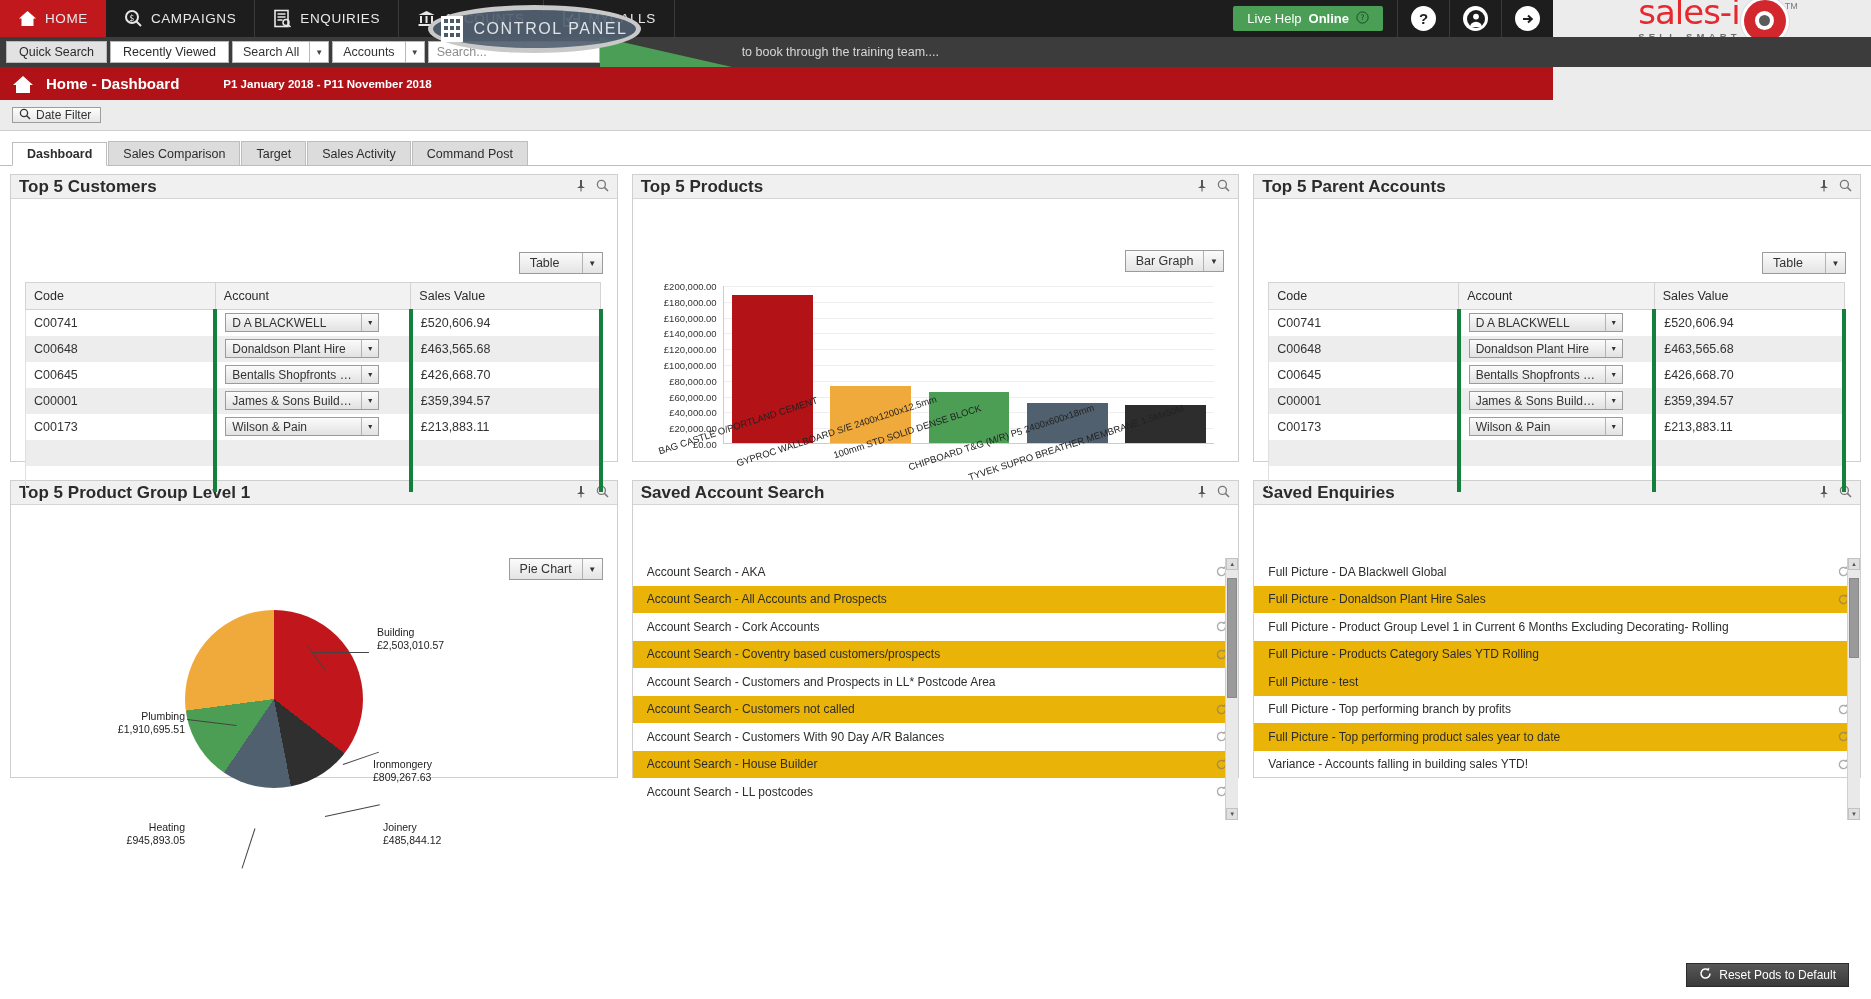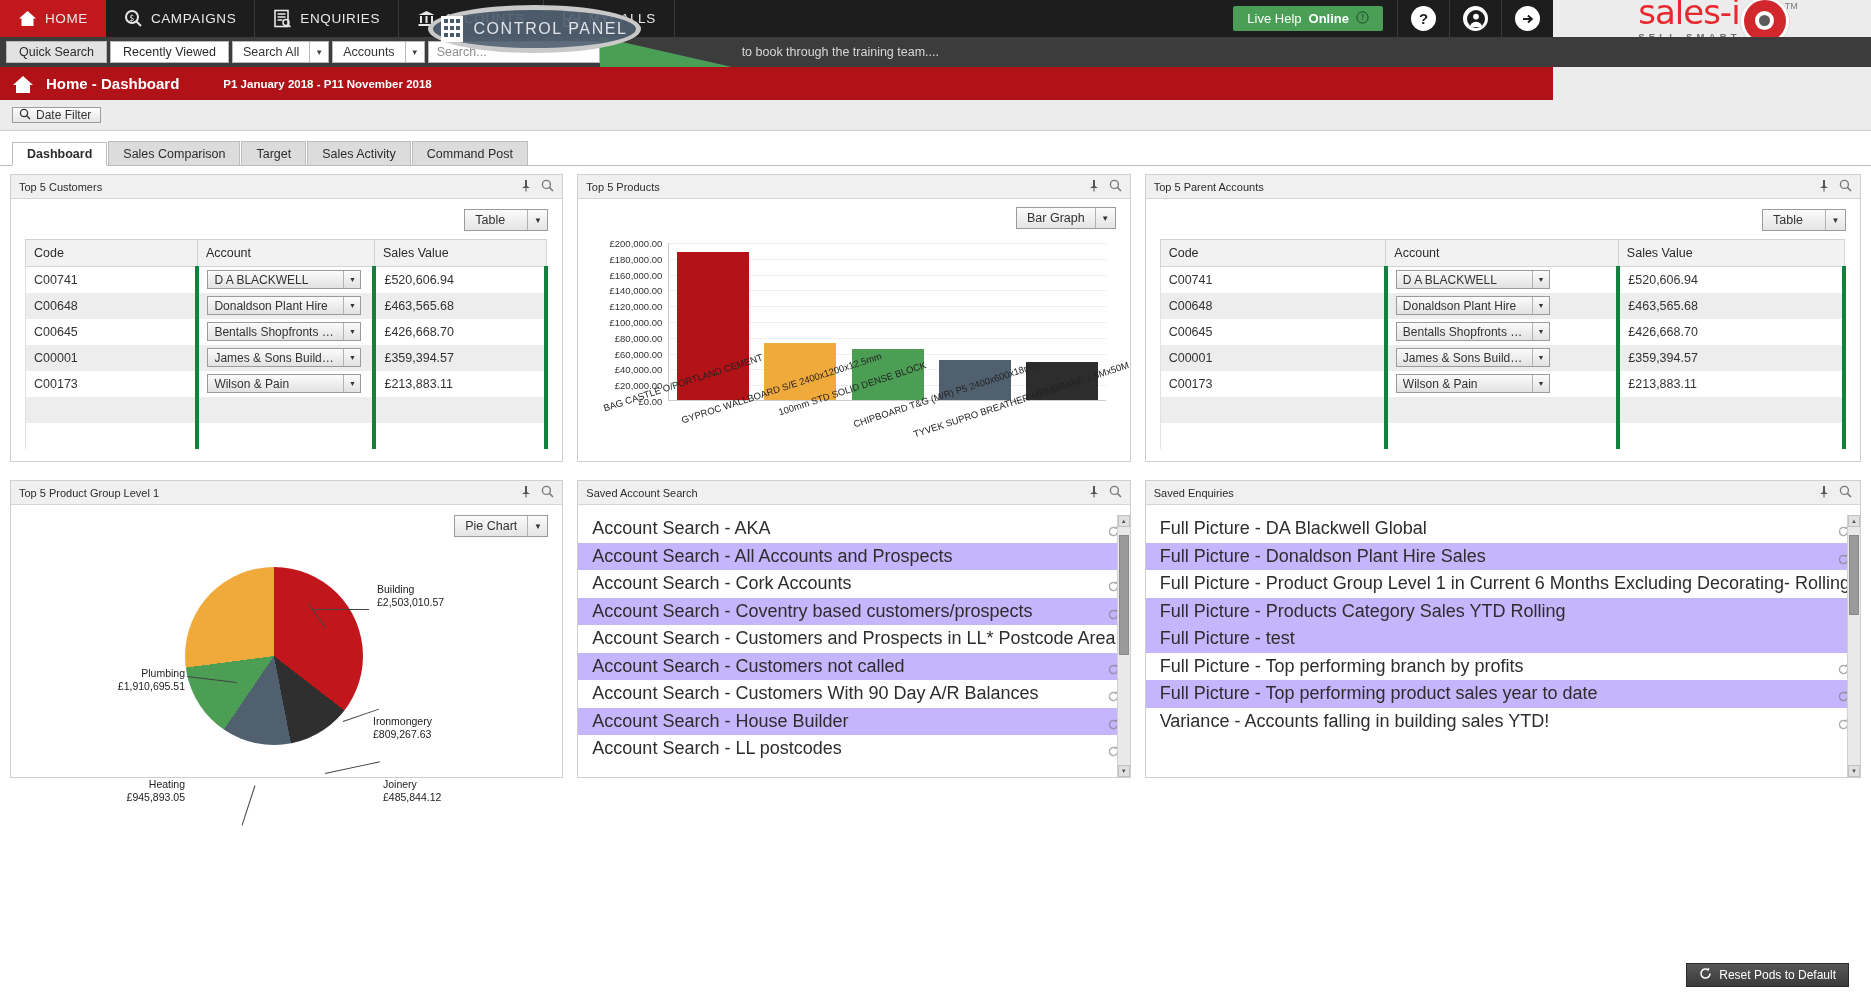--- a/index.html
+++ b/index.html
@@ -73,23 +73,23 @@
      display:flex; align-items:center; padding:0 14px; font-size:12.5px; color:#2d2d2d;
      margin-right:1px; cursor:pointer; }
   .tab.active { background:#fff; border-bottom:1px solid #fff; margin-bottom:-1px; font-weight:bold; }
 
   
   .grid { padding:8px 10px 0 10px; display:flex; gap:14px; }
   .col { flex:1; display:flex; flex-direction:column; gap:18px; }
   .pod { border:1px solid #cfcfcf; background:#fff; }
   .pod-head { height:24px; background:#f0f0f0; border-bottom:1px solid #d5d5d5; display:flex;
      align-items:center; padding:0 8px; }
-  .pod-title { font-size:11px; font-weight:normal; color:#2b2b2b; }
+  .pod-title { font-size:17px; font-weight:bold; color:#2b2b2b; }
   .pod-acts { margin-left:auto; display:flex; gap:9px; align-items:center; }
-  .pod-body { padding:10px 14px 14px 14px; position:relative; }
+  .pod-body { padding:10px 14px 14px 14px; position:relative;margin-top:43px; }
 
   .sel { height:22px; border:1px solid #9b9b9b; background:linear-gradient(#fbfbfb,#e4e4e4);
      display:inline-flex; align-items:center; font-size:12.5px; cursor:pointer; }
   .sel .v { padding:0 10px; min-width:62px; }
   .sel .c { width:20px; border-left:1px solid #b2b2b2; display:flex; align-items:center;
      justify-content:center; font-size:8px; color:#333; height:100%; }
   .sel-row { display:flex; justify-content:flex-end; margin-bottom:8px; }
 
   table.t { width:100%; border-collapse:collapse; table-layout:fixed; }
   table.t th { background:#f2f2f2; border:1px solid #d3d3d3; font-weight:normal; font-size:12.5px;
@@ -100,23 +100,23 @@
   table.t tr.empty td { height:26px; }
   .minisel { height:19px; border:1px solid #9b9b9b; background:linear-gradient(#fbfbfb,#e2e2e2);
      display:flex; align-items:center; width:100%; max-width:154px; font-size:12px; }
   .minisel .v { padding:0 6px; flex:1; white-space:nowrap; overflow:hidden; text-overflow:ellipsis; }
   .minisel .c { width:17px; border-left:1px solid #b2b2b2; display:flex; align-items:center;
      justify-content:center; font-size:7px; height:100%; }
 
   
   .listwrap { position:relative; height:262px; overflow:hidden; }
   .list { }
-  .li { height:27.5px; display:flex; align-items:center; padding:0 10px 0 14px; font-size:18px;
+  .li { height:27.5px; display:flex; align-items:center; padding:0 10px 0 14px; font-size:12px;
      color:#2d2d2d; cursor:pointer; }
-  .li.alt { background:#c4b5fd; }
+  .li.alt { background:#eab308; }
   .li .nm { flex:1; white-space:nowrap; overflow:hidden; text-overflow:ellipsis;}
   .refresh { width:13px; height:13px; opacity:.6; }
   .vscroll { position:absolute; right:0; top:0; width:13px; height:100%; background:#e9e9e9;
      border-left:1px solid #d0d0d0; }
   .vs-up,.vs-dn { height:12px; background:#e0e0e0; border:1px solid #c2c2c2; display:flex;
      align-items:center; justify-content:center; font-size:6px; color:#555; }
   .vs-dn { position:absolute; bottom:0; left:0; right:0;}
   .vs-thumb { position:absolute; left:1px; right:1px; background:#9a9a9a; border:1px solid #8a8a8a; }
 
   

